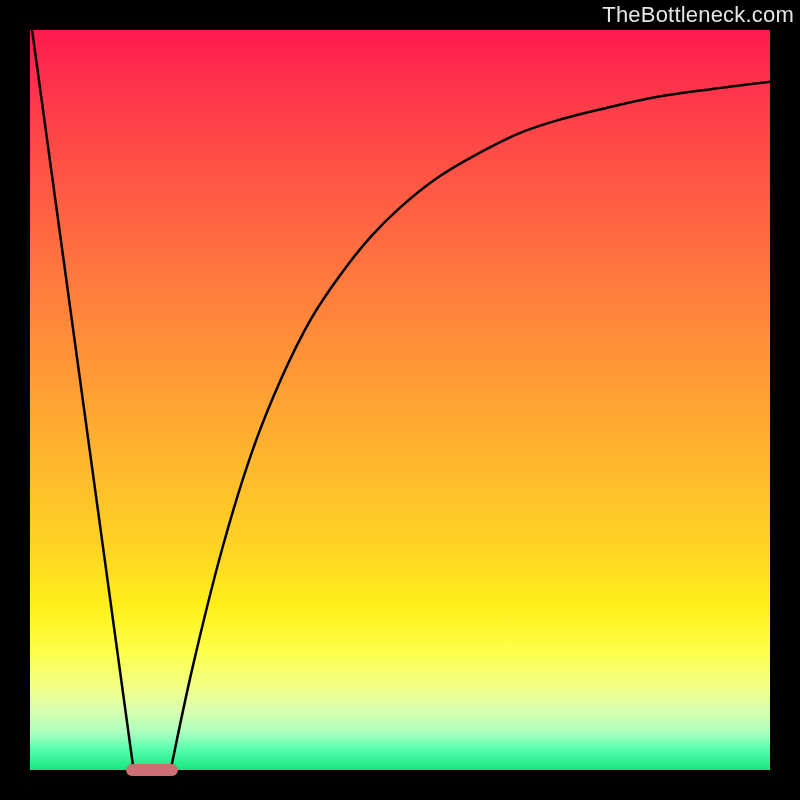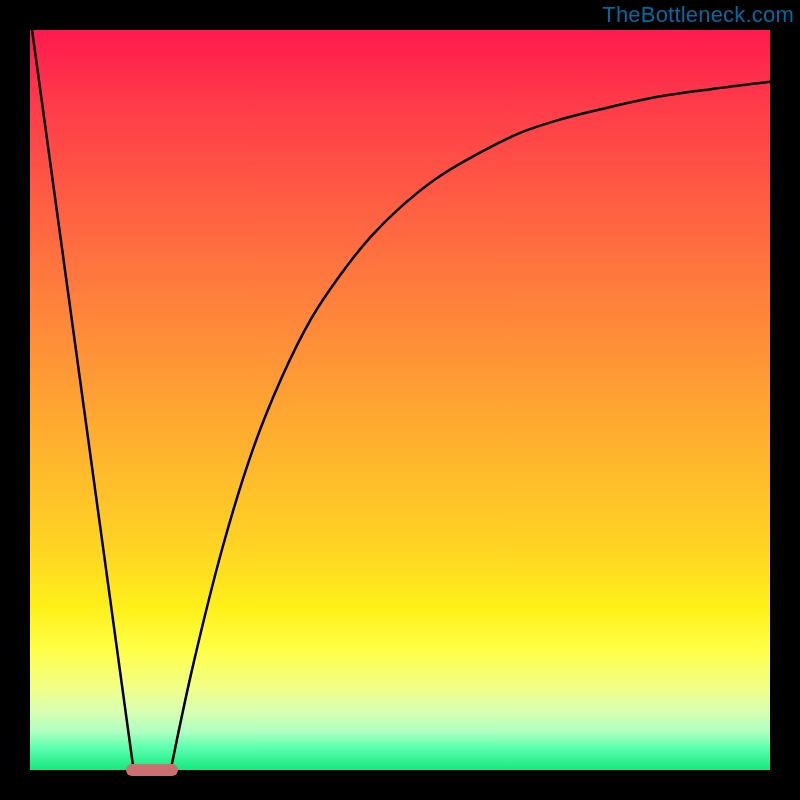--- a/index.html
+++ b/index.html
@@ -46,21 +46,21 @@
     left: 0;
     top: 0;
     width: 740px;
     height: 740px;
     overflow: visible;
   }
   .watermark {
     position: absolute;
     top: 2px;
     right: 6px;
-    color: #0369a1;
+    color: #e5e5e5;
     font-size: 22px;
     letter-spacing: 0.2px;
   }
   .marker-bar {
     position: absolute;
     background: #cc6f73;
     border-radius: 6px;
     height: 12px;
   }
 </style>

